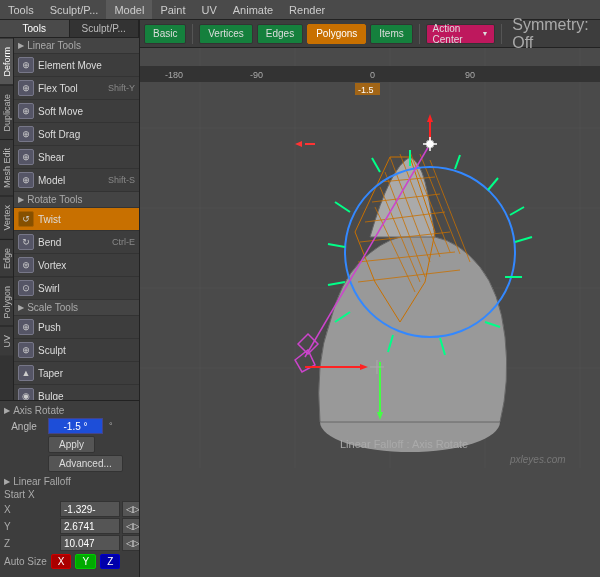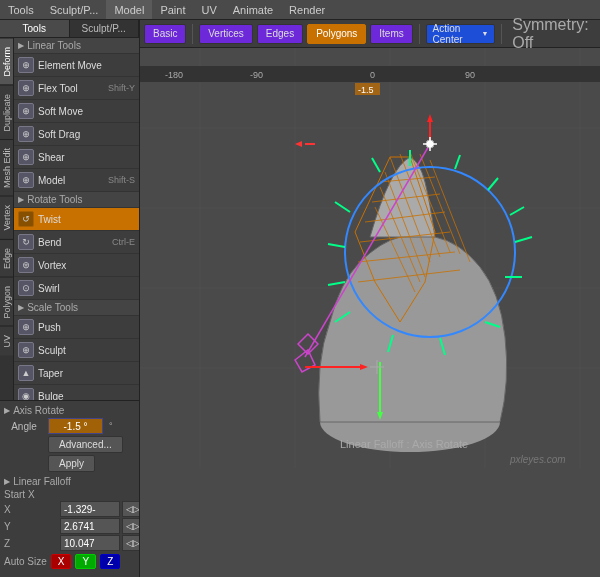--- a/index.html
+++ b/index.html
@@ -39,39 +39,39 @@
     .tool-item.active { background: #c87000; }
     .tool-icon { width: 16px; height: 16px; margin-right: 4px; border-radius: 2px; flex-shrink: 0; display: flex; align-items: center; justify-content: center; font-size: 9px; }
     .tool-label { font-size: 10px; color: #ddd; flex: 1; }
     .tool-shortcut { font-size: 9px; color: #888; }
 
     
     .right-panel { display: flex; flex-direction: column; flex: 1; }
 
     
     .toolbar-row { display: flex; background: #3d3d3d; height: 28px; align-items: center; padding: 0 4px; border-bottom: 1px solid #222; gap: 4px; }
-    .toolbar-btn { padding: 2px 8px; background: #6d28d9; border: 1px solid #333; border-radius: 2px; color: #ddd; font-size: 10px; cursor: pointer; height: 20px; display: flex; align-items: center; }
+    .toolbar-btn { padding: 2px 8px; background: #15803d; border: 1px solid #333; border-radius: 2px; color: #ddd; font-size: 10px; cursor: pointer; height: 20px; display: flex; align-items: center; }
     .toolbar-btn.active { background: #c87000; border-color: #c87000; color: #fff; }
     .toolbar-divider { width: 1px; height: 20px; background: #555; margin: 0 2px; }
     .toolbar-label { color: #aaa; font-size: 16px; padding: 0 4px; }
-    .toolbar-dropdown { display: flex; align-items: center; padding: 2px 6px; background: #1d4ed8; border: 1px solid #333; border-radius: 2px; color: #ddd; font-size: 10px; cursor: pointer; height: 20px; }
+    .toolbar-dropdown { display: flex; align-items: center; padding: 2px 6px; background: #be185d; border: 1px solid #333; border-radius: 2px; color: #ddd; font-size: 10px; cursor: pointer; height: 20px; }
     .toolbar-dropdown::after { content: "▼"; font-size: 7px; margin-left: 4px; }
 
     
     .viewport { flex: 1; background: #4a4a4a; position: relative; overflow: hidden; }
     .viewport-header { display: flex; background: rgba(0,0,0,0.5); padding: 2px 8px; gap: 12px; }
     .vp-label { color: #ddd; font-size: 11px; }
     .bottom-section { margin-bottom: 4px; }
     .bottom-section-header { display: flex; align-items: center; color: #aaa; font-size: 10px; margin-bottom: 2px; cursor: pointer; }
     .bottom-section-header::before { content: "▶"; font-size: 8px; margin-right: 3px; }
 
     .field-row { display: flex; align-items: center; margin-bottom: 2px; gap: 4px; }
     .field-label { color: #bbb; font-size: 10px; width: 40px; text-align: center; }
     .field-input { background: #555; border: 1px solid #333; color: #fff; font-size: 10px; padding: 1px 4px; width: 70px; height: 16px; text-align: center; }
-    .field-input.blue { background: #a16207; border-color: #448; text-align: center; }
+    .field-input.blue { background: #1d4ed8; border-color: #448; text-align: center; }
     .apply-btn { padding: 2px 10px; background: #555; border: 1px solid #333; border-radius: 2px; color: #ddd; font-size: 10px; cursor: pointer; }
     .advanced-btn { padding: 2px 10px; background: #555; border: 1px solid #333; border-radius: 2px; color: #ddd; font-size: 10px; cursor: pointer; }
 
     .two-col { display: flex; gap: 20px; }
     .col-group { flex: 1; }
 
     .axis-row { display: flex; align-items: center; margin-bottom: 1px; gap: 2px; }
     .axis-label { width: 10px; font-size: 10px; color: #aaa; }
     .axis-input { background: #555; border: 1px solid #333; color: #fff; font-size: 10px; padding: 1px 3px; width: 60px; height: 16px; margin-left: 44px; }
     .axis-badge { background: #555; border: 1px solid #333; color: #ddd; font-size: 9px; padding: 0 3px; height: 16px; display: flex; align-items: center; cursor: pointer; }
@@ -190,25 +190,25 @@
 
       <div class="bottom-section">
         <div class="bottom-section-header">Axis Rotate</div>
         <div class="field-row">
           <span class="field-label">Angle</span>
           <input class="field-input blue" value="-1.5 °" style="width: 55px;">
           <span style="font-size:9px;color:#aaa;margin-left:2px;">°</span>
         </div>
         <div class="field-row">
           <span class="field-label"></span>
-          <button class="advanced-btn">Advanced...</button>
+          <button class="apply-btn">Apply</button>
         </div>
         <div class="field-row">
           <span class="field-label"></span>
-          <button class="apply-btn">Apply</button>
+          <button class="advanced-btn">Advanced...</button>
         </div>
       </div>
 
       <div class="bottom-section">
         <div class="bottom-section-header">Linear Falloff</div>
         <div class="two-col">
           <div class="col-group">
             <div style="font-size:10px;color:#aaa;margin-bottom:1px;">Start X</div>
             <div class="axis-row">
               <span class="axis-label">X</span>

